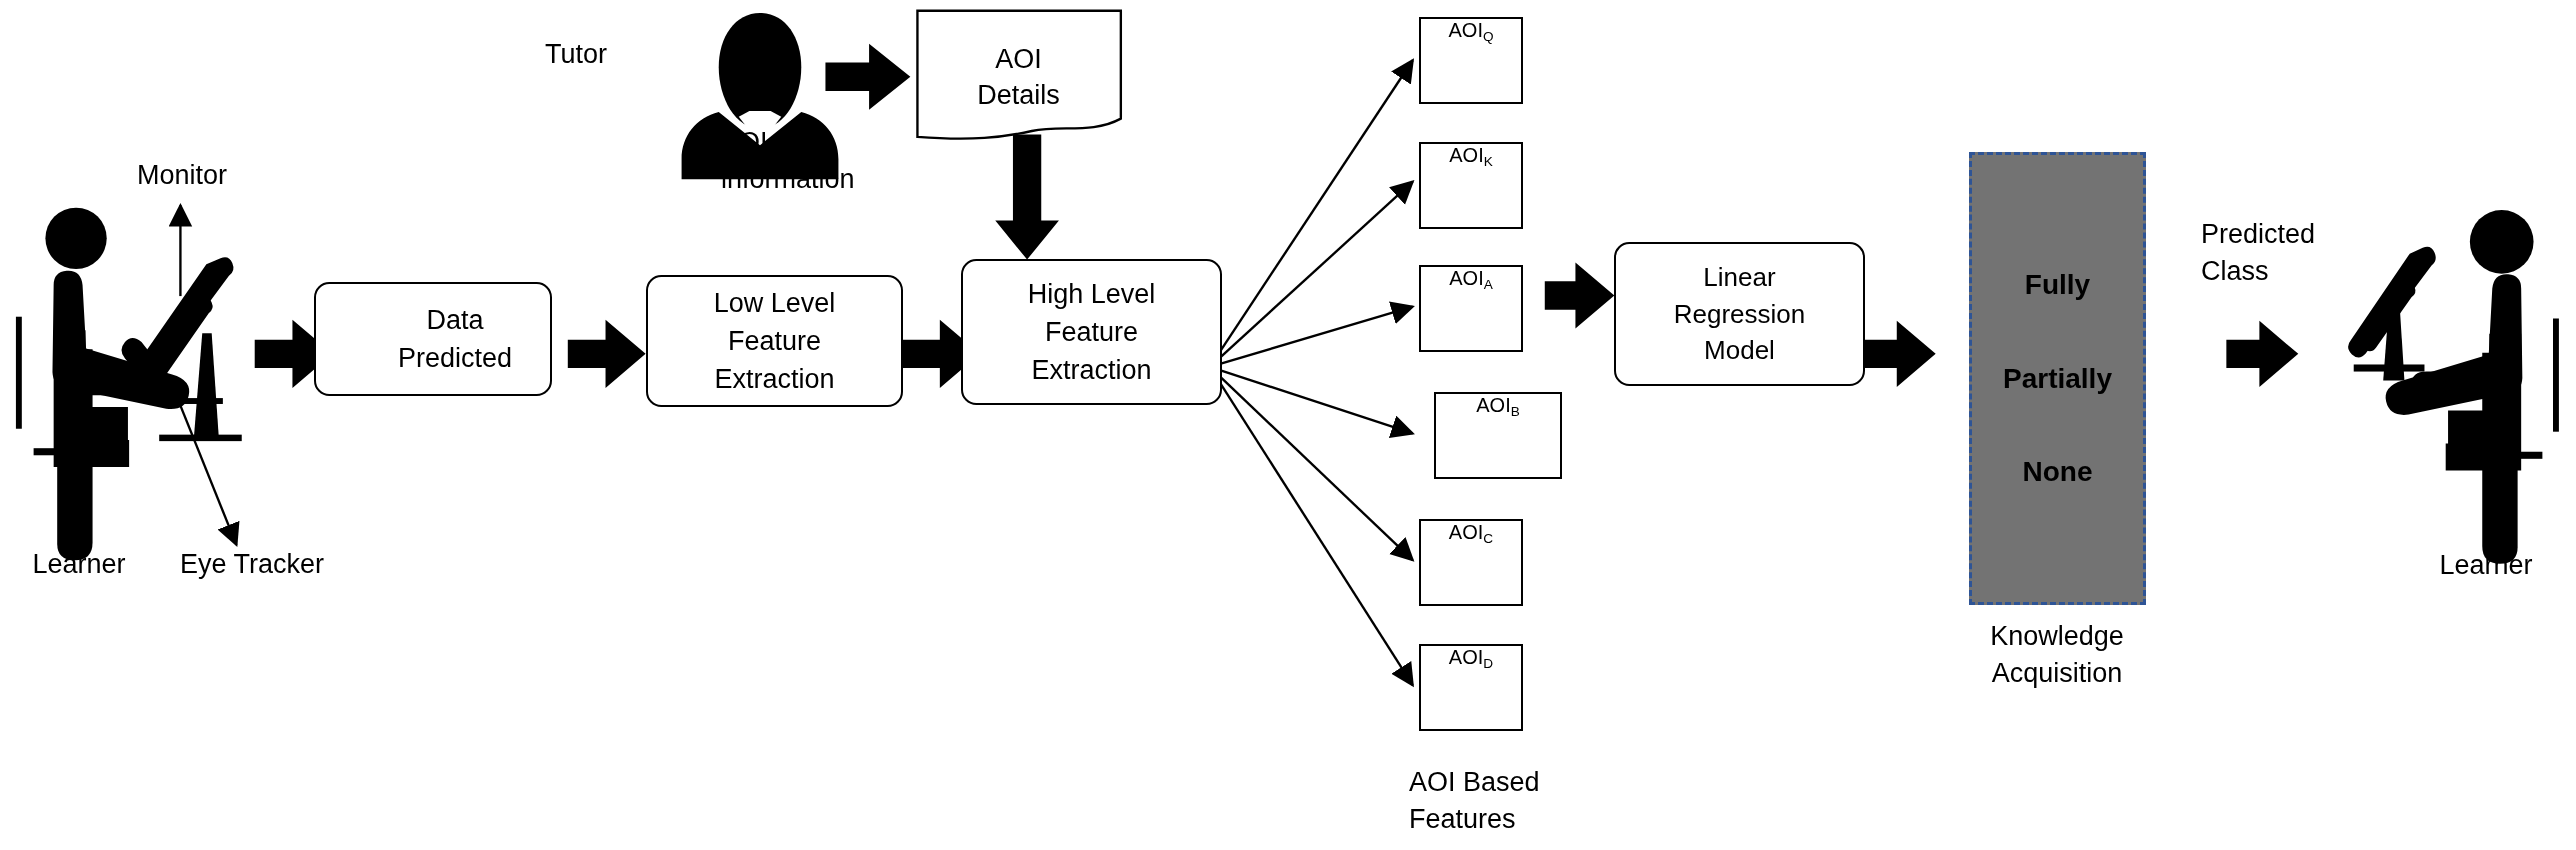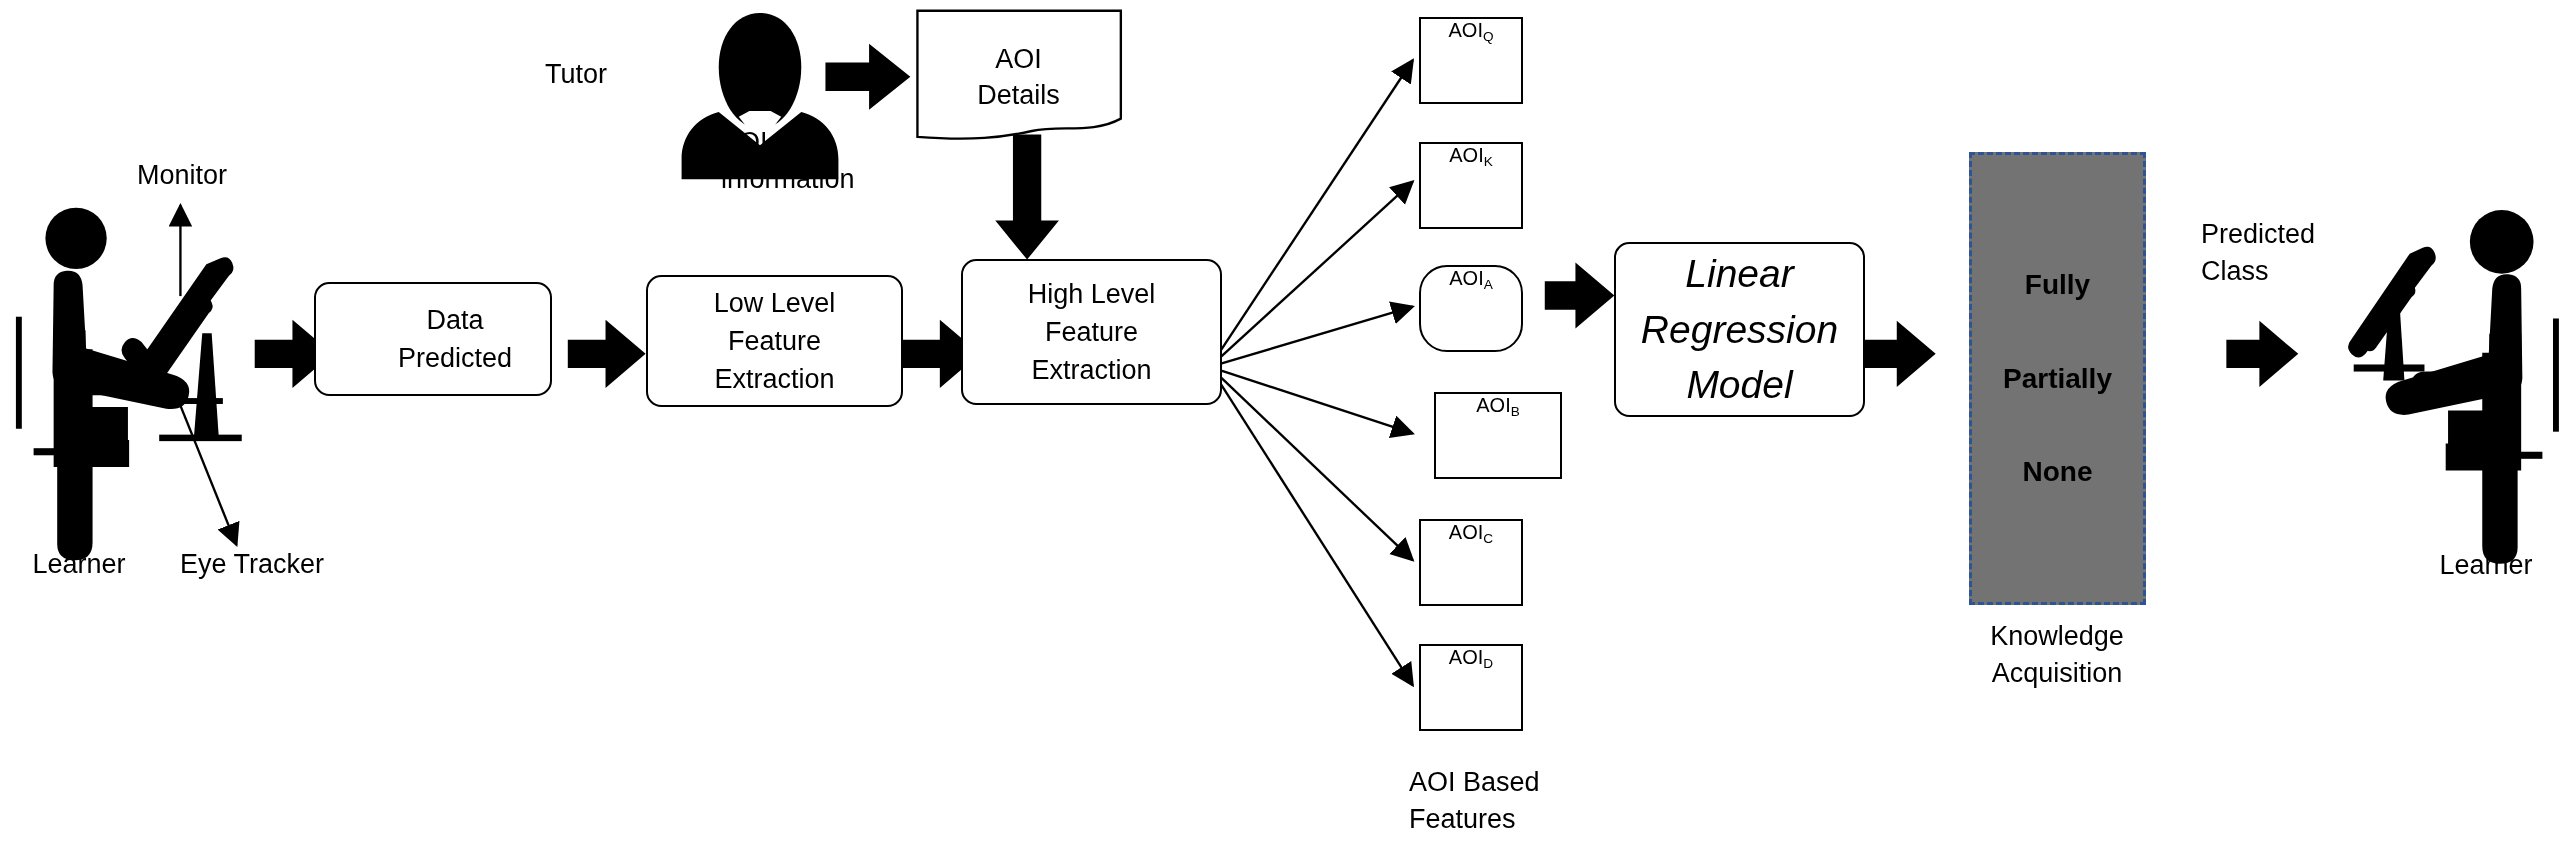--- a/index.html
+++ b/index.html
@@ -175,21 +175,21 @@
       <rect x="4330" y="540" width="10" height="192"></rect>
       <rect x="4162" y="766" width="150" height="12"></rect>
       <path d="M4152,696 l0,60 l122,0 l0,-60 z"></path>
     </g>
   </svg>
 
   <div class="lbl ctr" style="left:182px; top:158px;">Monitor</div>
   <div class="lbl ctr" style="left:79px; top:547px;">Learner</div>
   <div class="lbl ctr" style="left:252px; top:547px;">Eye Tracker</div>
 
-  <div class="lbl" style="left:545px; top:57px;">Tutor</div>
+  <div class="lbl" style="left:545px; top:37px;">Tutor</div>
 
   <div class="doc-text" style="left:917px; top:41px; width:203px;">
     <div>AOI</div>
     <div>Details</div>
   </div>
 
   <div class="lbl" style="left:721px; top:125px;">AOI</div>
   <div class="lbl" style="left:721px; top:162px;">information</div>
 
   <div class="proc-box" style="left:314px; top:282px; width:238px; height:114px;padding-left:44px;">
@@ -214,37 +214,37 @@
       <div>Extraction</div>
     </div>
   </div>
 
   <div class="aoi-box" style="left:1419px; top:16.5px; width:104px; height:87px;">
     <span><span>AOI</span><sub>Q</sub></span>
   </div>
   <div class="aoi-box" style="left:1419px; top:142px; width:104px; height:87px;">
     <span><span>AOI</span><sub>K</sub></span>
   </div>
-  <div class="aoi-box" style="left:1419px; top:265px; width:104px; height:87px;border-radius:28px;">
+  <div class="aoi-box" style="left:1419px; top:265px; width:104px; height:87px;">
     <span><span>AOI</span><sub>A</sub></span>
   </div>
   <div class="aoi-box" style="left:1434px; top:392px; width:128px; height:87px;">
     <span><span>AOI</span><sub>B</sub></span>
   </div>
   <div class="aoi-box" style="left:1419px; top:519px; width:104px; height:87px;">
     <span><span>AOI</span><sub>C</sub></span>
   </div>
   <div class="aoi-box" style="left:1419px; top:644px; width:104px; height:87px;">
     <span><span>AOI</span><sub>D</sub></span>
   </div>
 
   <div class="lbl" style="left:1409px; top:765px;">AOI Based</div>
   <div class="lbl" style="left:1409px; top:802px;">Features</div>
 
-  <div class="proc-box" style="left:1614px; top:242px; width:251px; height:175px; font-size:39px;font-style:italic;">
+  <div class="proc-box" style="left:1614px; top:242px; width:251px; height:144px; font-size:26px;">
     <div>
       <div>Linear</div>
       <div>Regression</div>
       <div>Model</div>
     </div>
   </div>
 
   <div class="ka-box" style="left:1969px; top:152px; width:177px; height:453px; padding:53px 0;">
     <div>Fully</div>
     <div>Partially</div>

